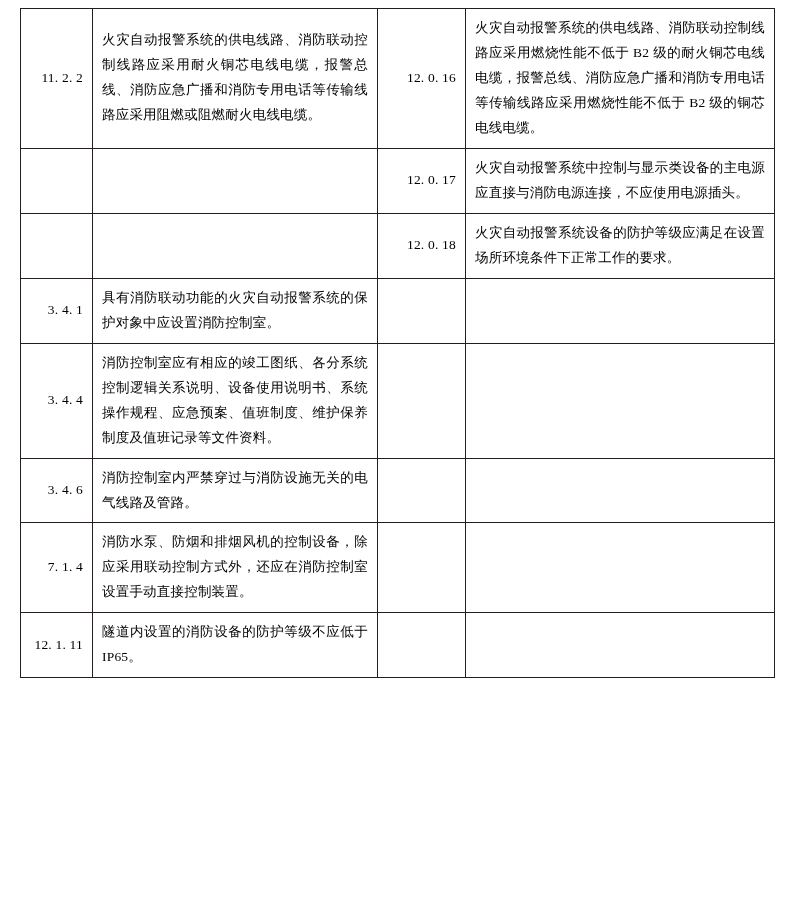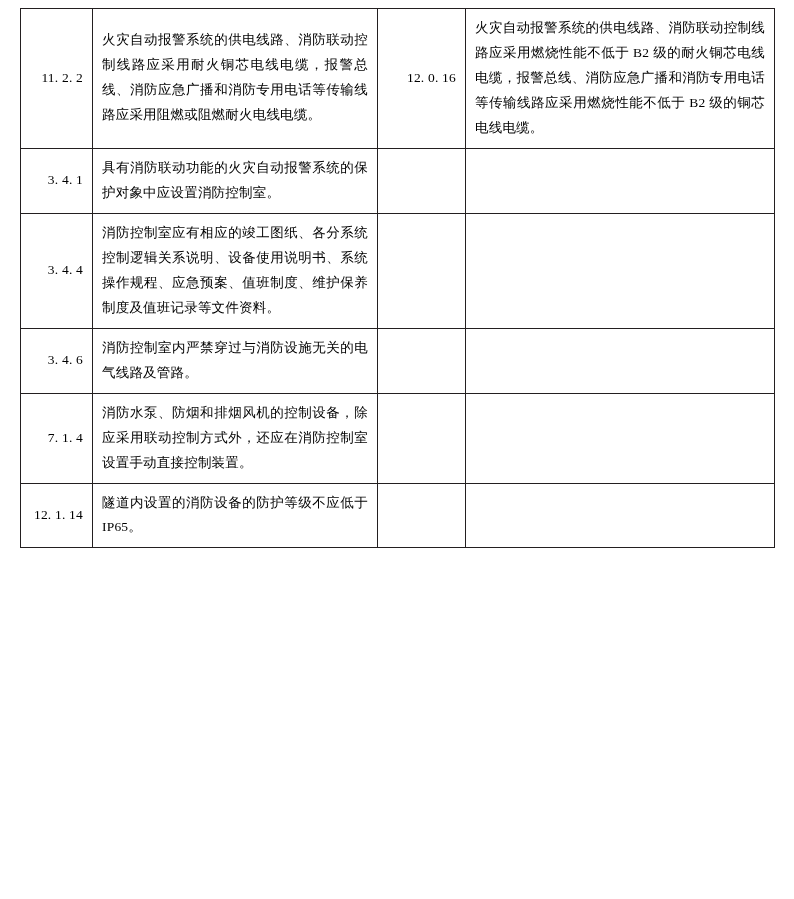--- a/index.html
+++ b/index.html
@@ -67,21 +67,33 @@
     </colgroup>
     <tbody>
 
       <tr>
         <td class="code">11. 2. 2</td>
         <td class="body">火灾自动报警系统的供电线路、消防联动控制线路应采用耐火铜芯电线电缆，报警总线、消防应急广播和消防专用电话等传输线路应采用阻燃或阻燃耐火电线电缆。</td>
         <td class="code">12. 0. 16</td>
         <td class="body">火灾自动报警系统的供电线路、消防联动控制线路应采用燃烧性能不低于 B2 级的耐火铜芯电线电缆，报警总线、消防应急广播和消防专用电话等传输线路应采用燃烧性能不低于 B2 级的铜芯电线电缆。</td>
       </tr>
 
+      <tr>
+        <td class="code empty"></td>
+        <td class="body empty"></td>
+        <td class="code">12. 0. 17</td>
+        <td class="body">火灾自动报警系统中控制与显示类设备的主电源应直接与消防电源连接，不应使用电源插头。</td>
+      </tr>
 
+      <tr>
+        <td class="code empty"></td>
+        <td class="body empty"></td>
+        <td class="code">12. 0. 18</td>
+        <td class="body">火灾自动报警系统设备的防护等级应满足在设置场所环境条件下正常工作的要求。</td>
+      </tr>
 
       <tr>
         <td class="code">3. 4. 1</td>
         <td class="body">具有消防联动功能的火灾自动报警系统的保护对象中应设置消防控制室。</td>
         <td class="code empty"></td>
         <td class="body empty"></td>
       </tr>
 
       <tr>
         <td class="code">3. 4. 4</td>
@@ -99,21 +111,21 @@
 
       <tr>
         <td class="code">7. 1. 4</td>
         <td class="body">消防水泵、防烟和排烟风机的控制设备，除应采用联动控制方式外，还应在消防控制室设置手动直接控制装置。</td>
         <td class="code empty"></td>
         <td class="body empty"></td>
       </tr>
 
 
       <tr>
-        <td class="code">12. 1. 14</td>
+        <td class="code">12. 1. 11</td>
         <td class="body">隧道内设置的消防设备的防护等级不应低于 IP65。</td>
         <td class="code empty"></td>
         <td class="body empty"></td>
       </tr>
 
 
     </tbody>
   </table>
 </div>
 

